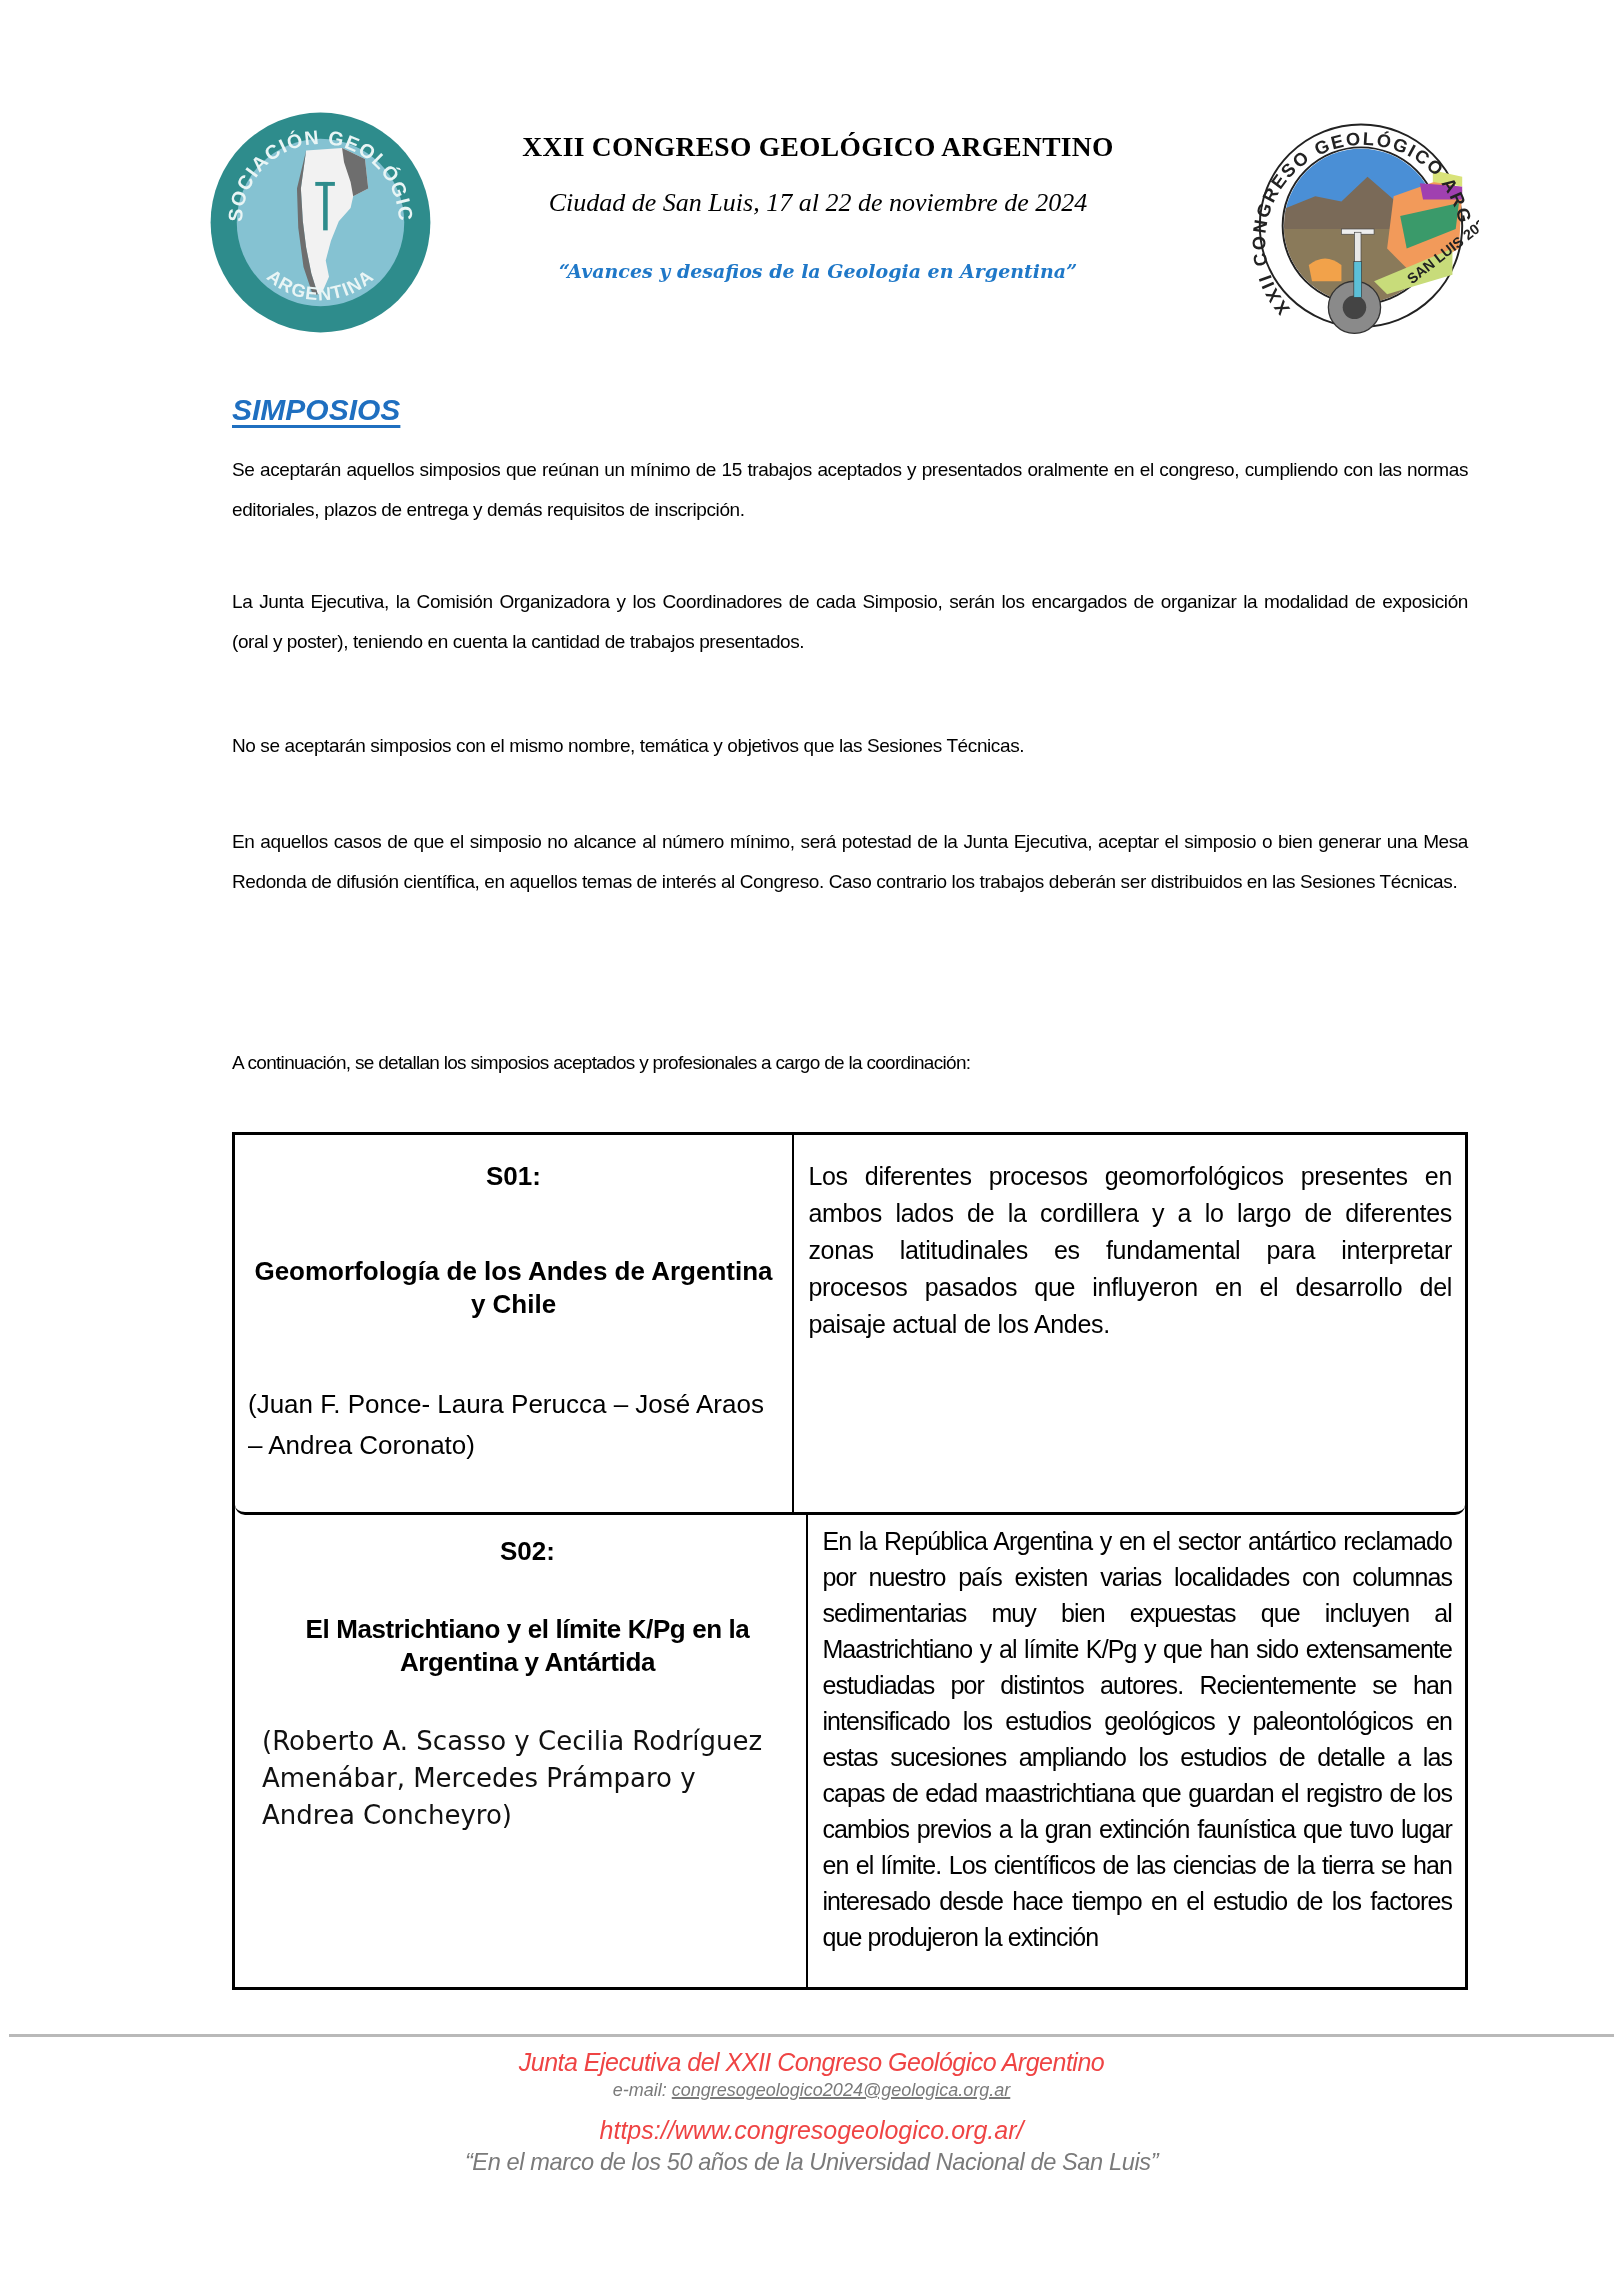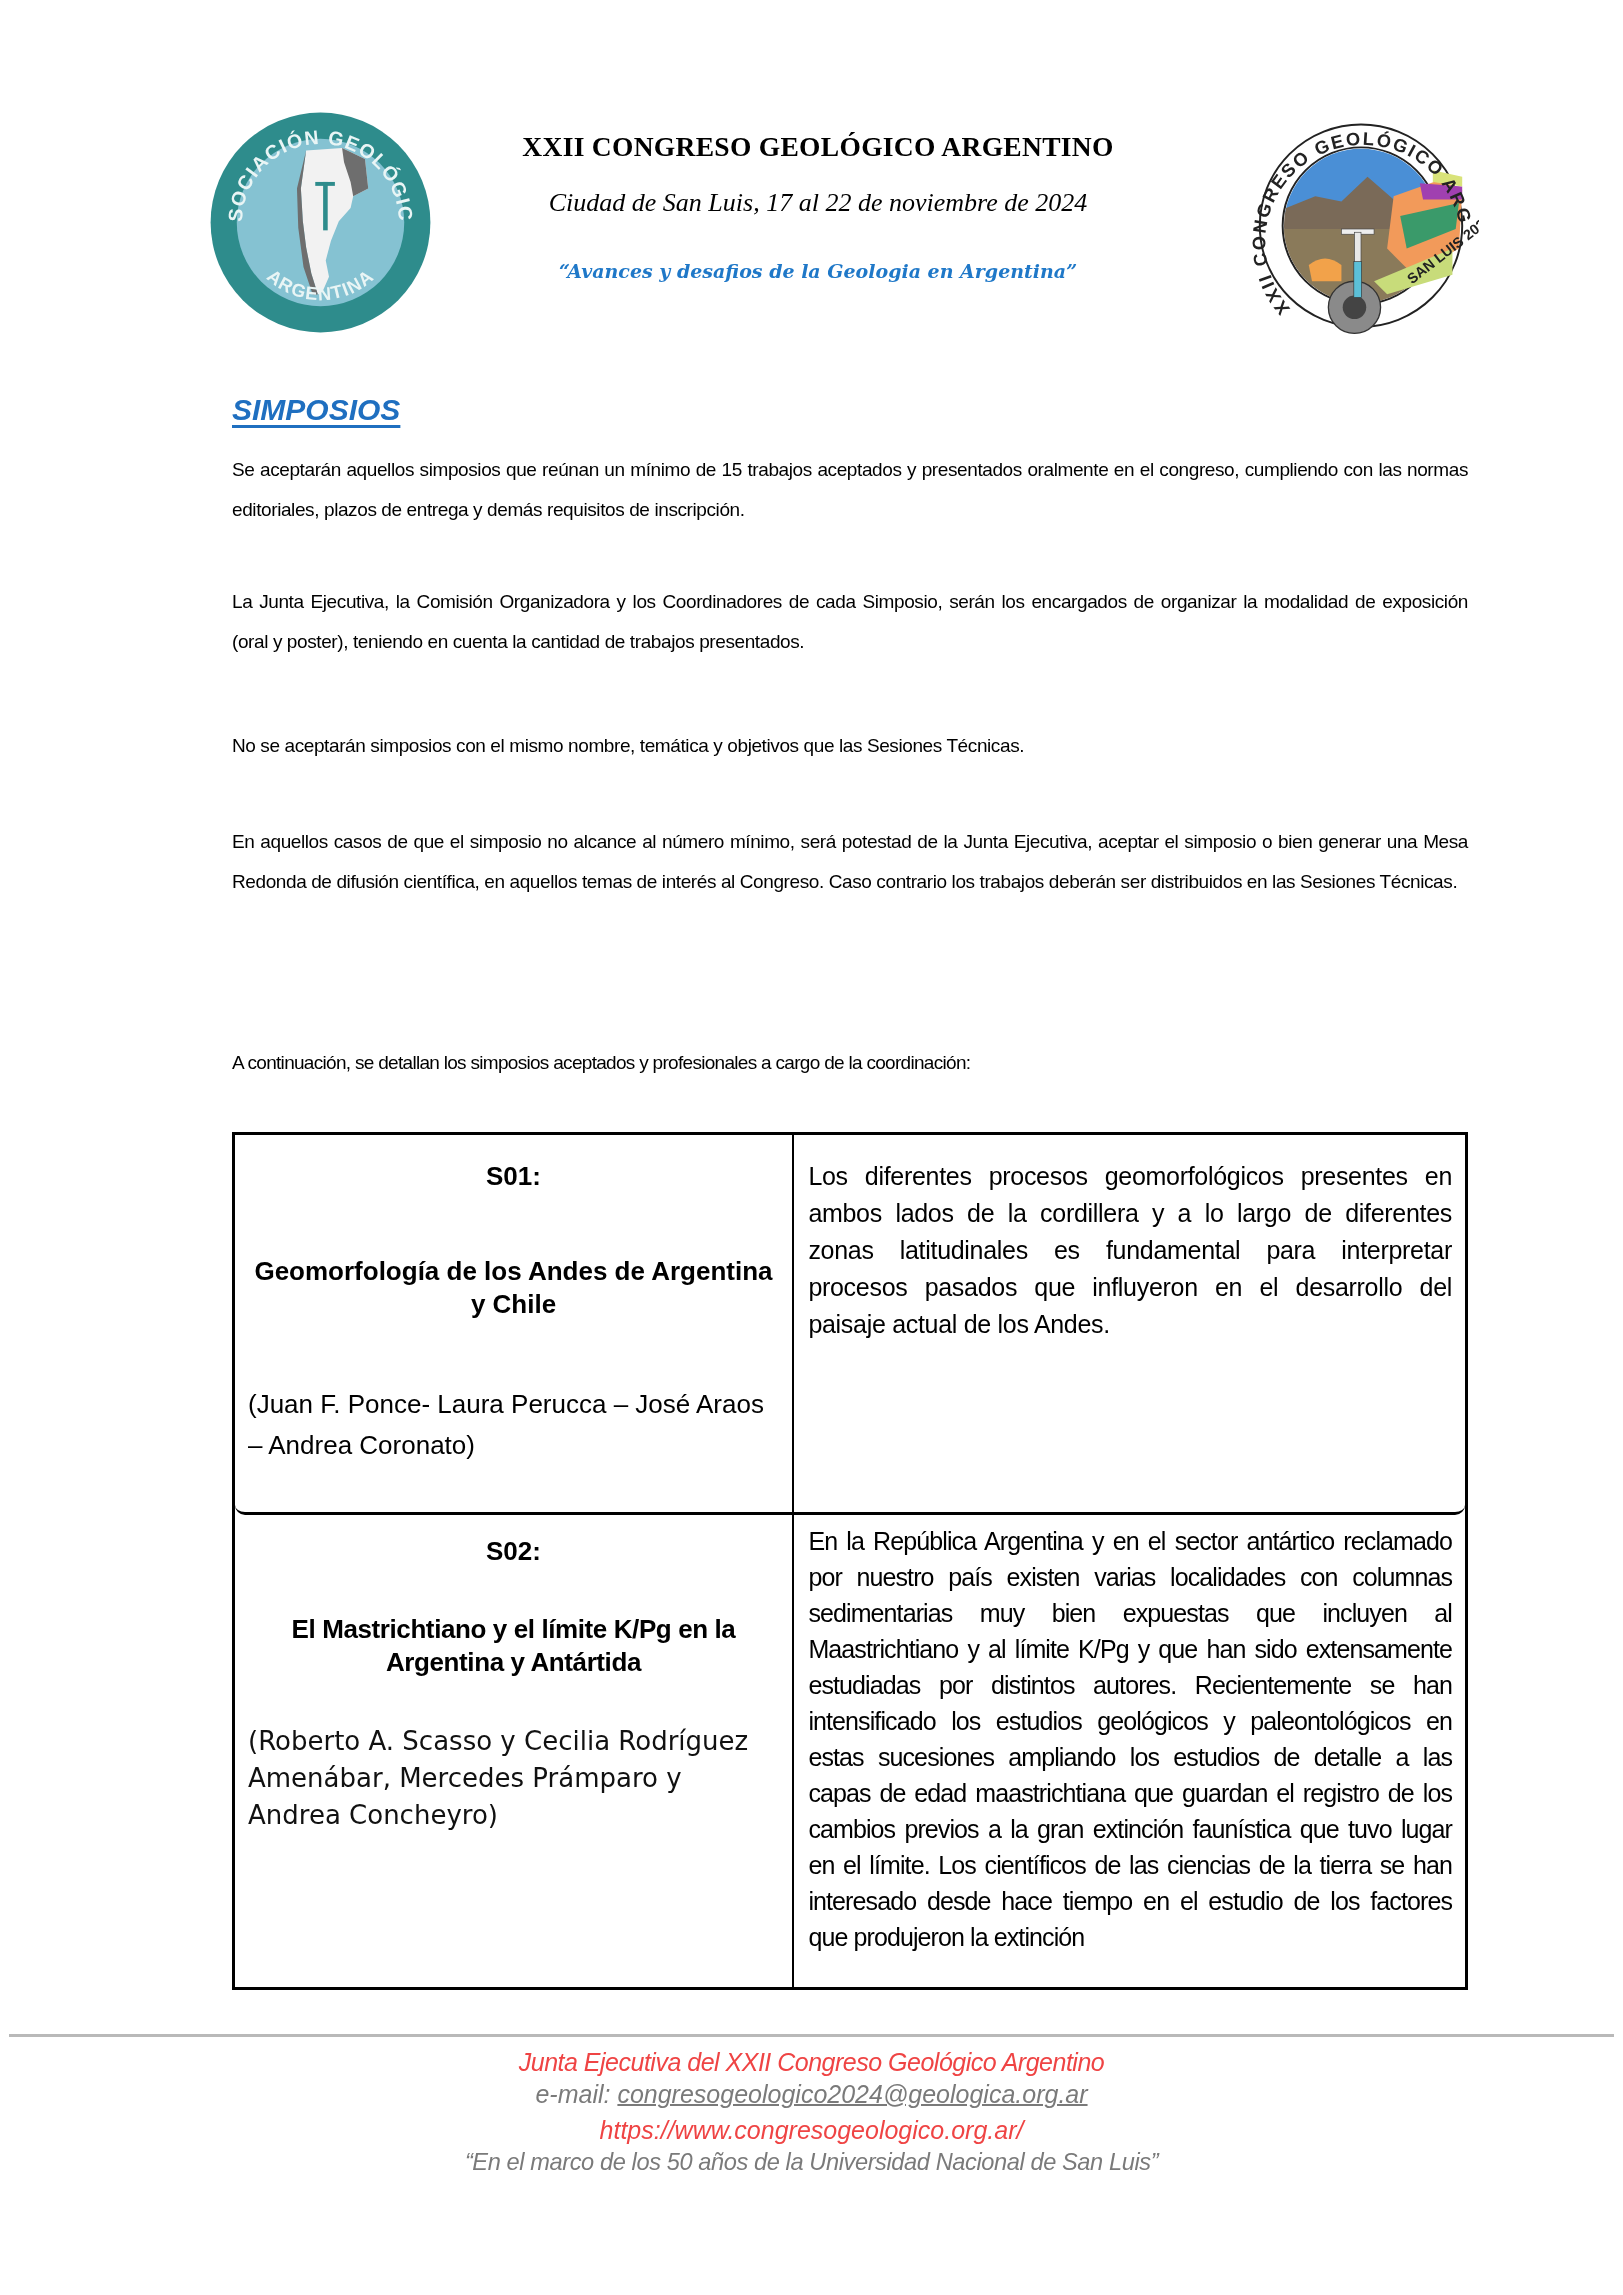--- a/index.html
+++ b/index.html
@@ -25,21 +25,21 @@
     font-size:19px; line-height:40px; text-align:justify; letter-spacing:-0.4px; }
   .p1 { top:450px; }
   .p2 { top:582px; }
   .p3 { top:726px; }
   .p4 { top:822px; }
   .p5 { top:1043px; text-align:left; letter-spacing:-0.7px; }
 
   
   .sym-table { position:absolute; left:232px; top:1132px; width:1236px; border:3.3px solid #000; box-sizing:border-box; }
   .sym-row { display:flex; border-bottom:3.3px solid #000;border-radius:10px; }
-  .sym-row:last-child { border-bottom:none; }
+  .sym-row:last-child { border-bottom:none;padding-left:14px; }
   .sym-row.r1 { height:377px; }
   .sym-row.r2 { height:472px; }
   .sym-left { width:559px; border-right:2.6px solid #000; box-sizing:border-box; position:relative; }
   .sym-right { flex:1; position:relative; padding:14.4px 13px 0 14.4px; box-sizing:border-box; }
 
   .sym-code { position:absolute; left:0; right:0; text-align:center; font-weight:bold; font-size:26px; }
   .sym-name { position:absolute; left:13px; right:13px; text-align:center; font-weight:bold; font-size:26px; line-height:33px; }
   .sym-coord { position:absolute; left:13px; right:15px; font-size:26px; line-height:41px; }
   .sym-coord.verdana { font-family:"DejaVu Sans", sans-serif; font-size:26px; line-height:37px; color:#111; }
 
@@ -51,21 +51,21 @@
   .r2 .sym-coord { top:208px; }
 
   .sym-desc { font-size:25px; line-height:37px; text-align:justify; letter-spacing:-0.3px;margin-top:7px; }
   .r1 .sym-desc { padding-top:1.3px; }
   .r2 .sym-desc { font-family:"Liberation Sans", sans-serif; font-size:25px; line-height:36px; letter-spacing:-0.9px; padding-top:0; margin-top:-6.5px; }
 
   
   .footer-rule { position:absolute; left:9.2px; top:2034px; width:1605px; height:2.6px; background:#b9b9b9; }
   .ft-line { position:absolute; left:0; width:1623px; text-align:center; font-style:italic; }
   .ft-1 { top:2048px; font-family:"Liberation Sans", sans-serif; font-size:25px; color:#ef4444; letter-spacing:-0.5px; }
-  .ft-2 { top:2080px; font-family:"Liberation Sans", sans-serif; font-size:25px; color:#7a7a7a; }
+  .ft-2 { top:2080px; font-family:"Liberation Sans", sans-serif; font-size:18px; color:#7a7a7a; }
   .ft-2 a { color:#7a7a7a; text-decoration:underline; text-decoration-thickness:2px; }
   .ft-3 { top:2116px; font-family:"Liberation Sans", sans-serif; font-size:25px; color:#ef4444; }
   .ft-4 { top:2149px; font-family:"Liberation Sans", sans-serif; font-size:23.6px; color:#7a7a7a; letter-spacing:-0.4px; }
 </style>
 </head>
 <body>
 
 <div class="logo-aga">
   <svg viewBox="0 0 344 344" width="225" height="225">
     <defs>

